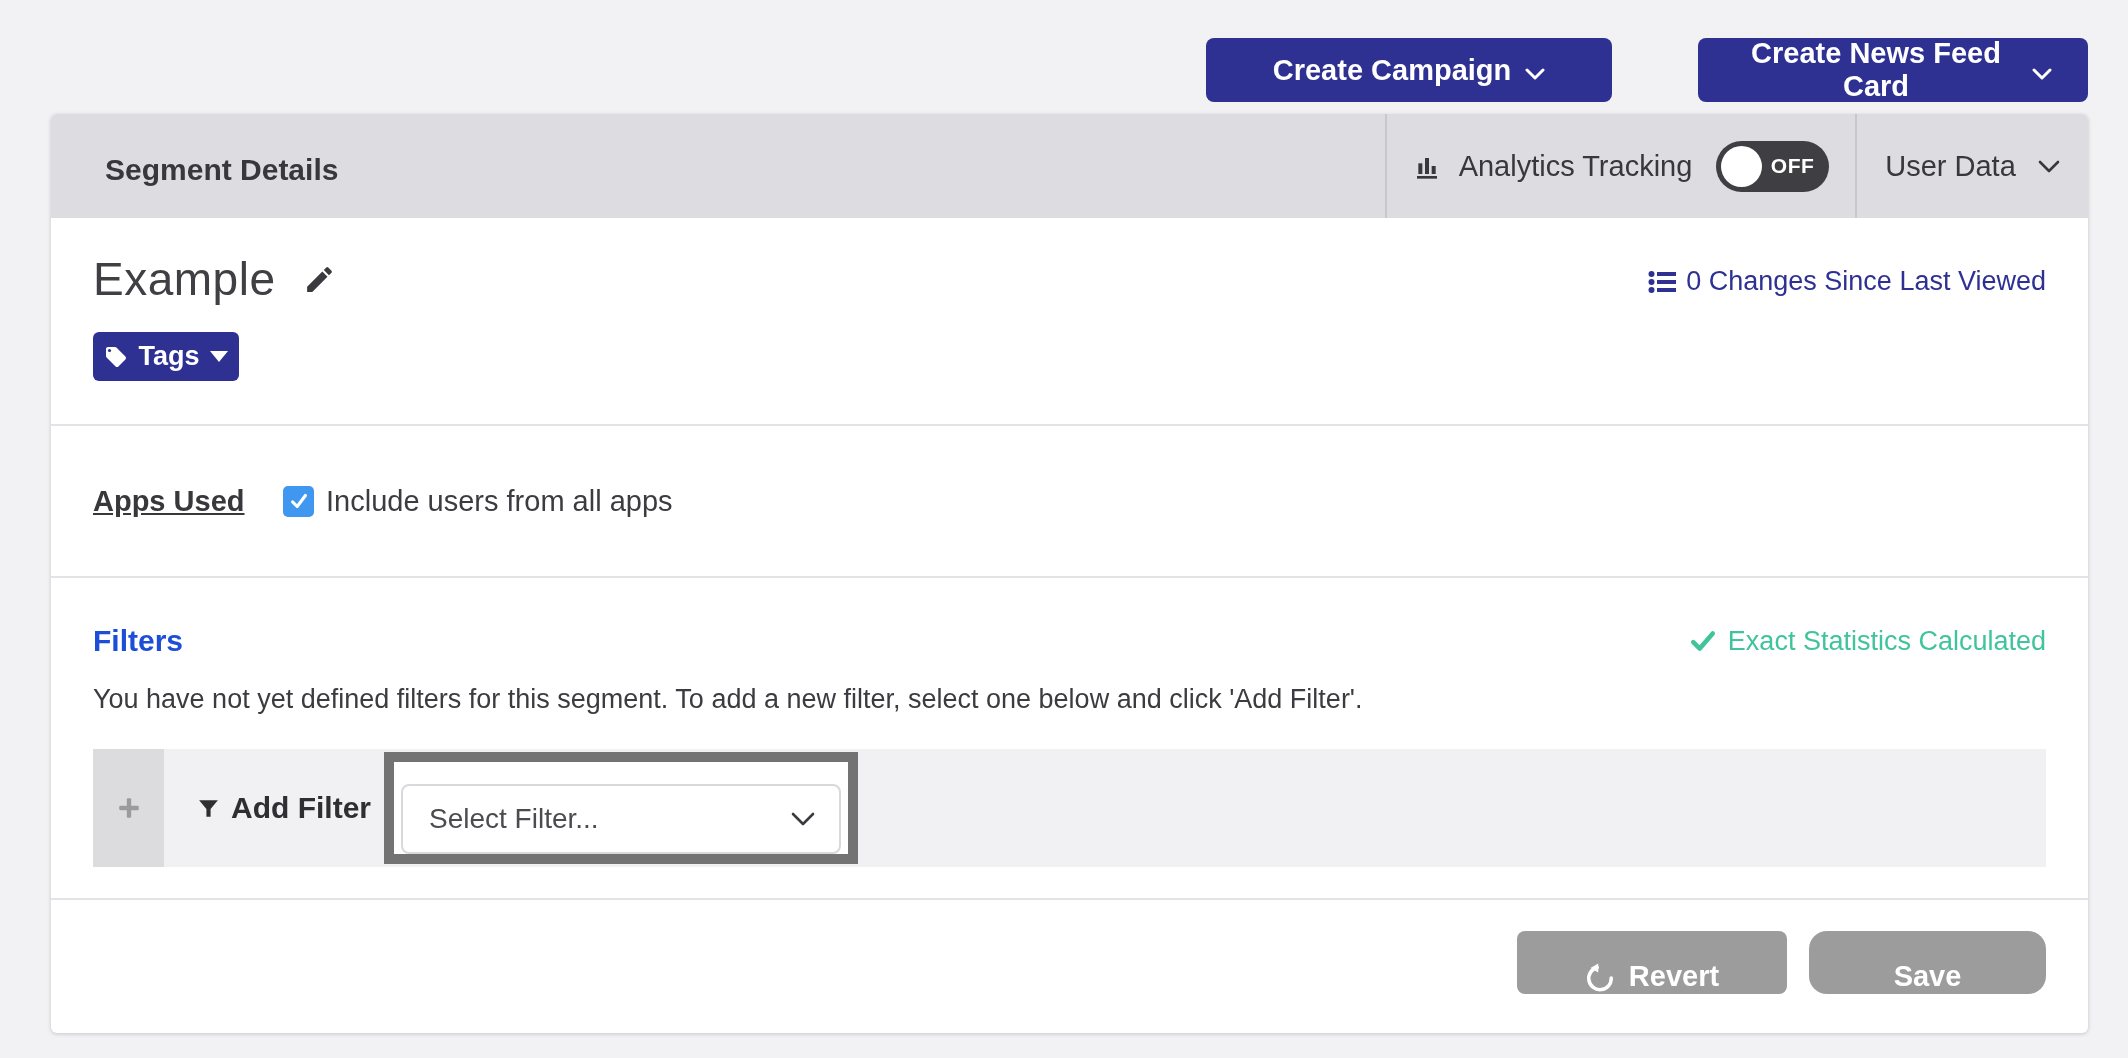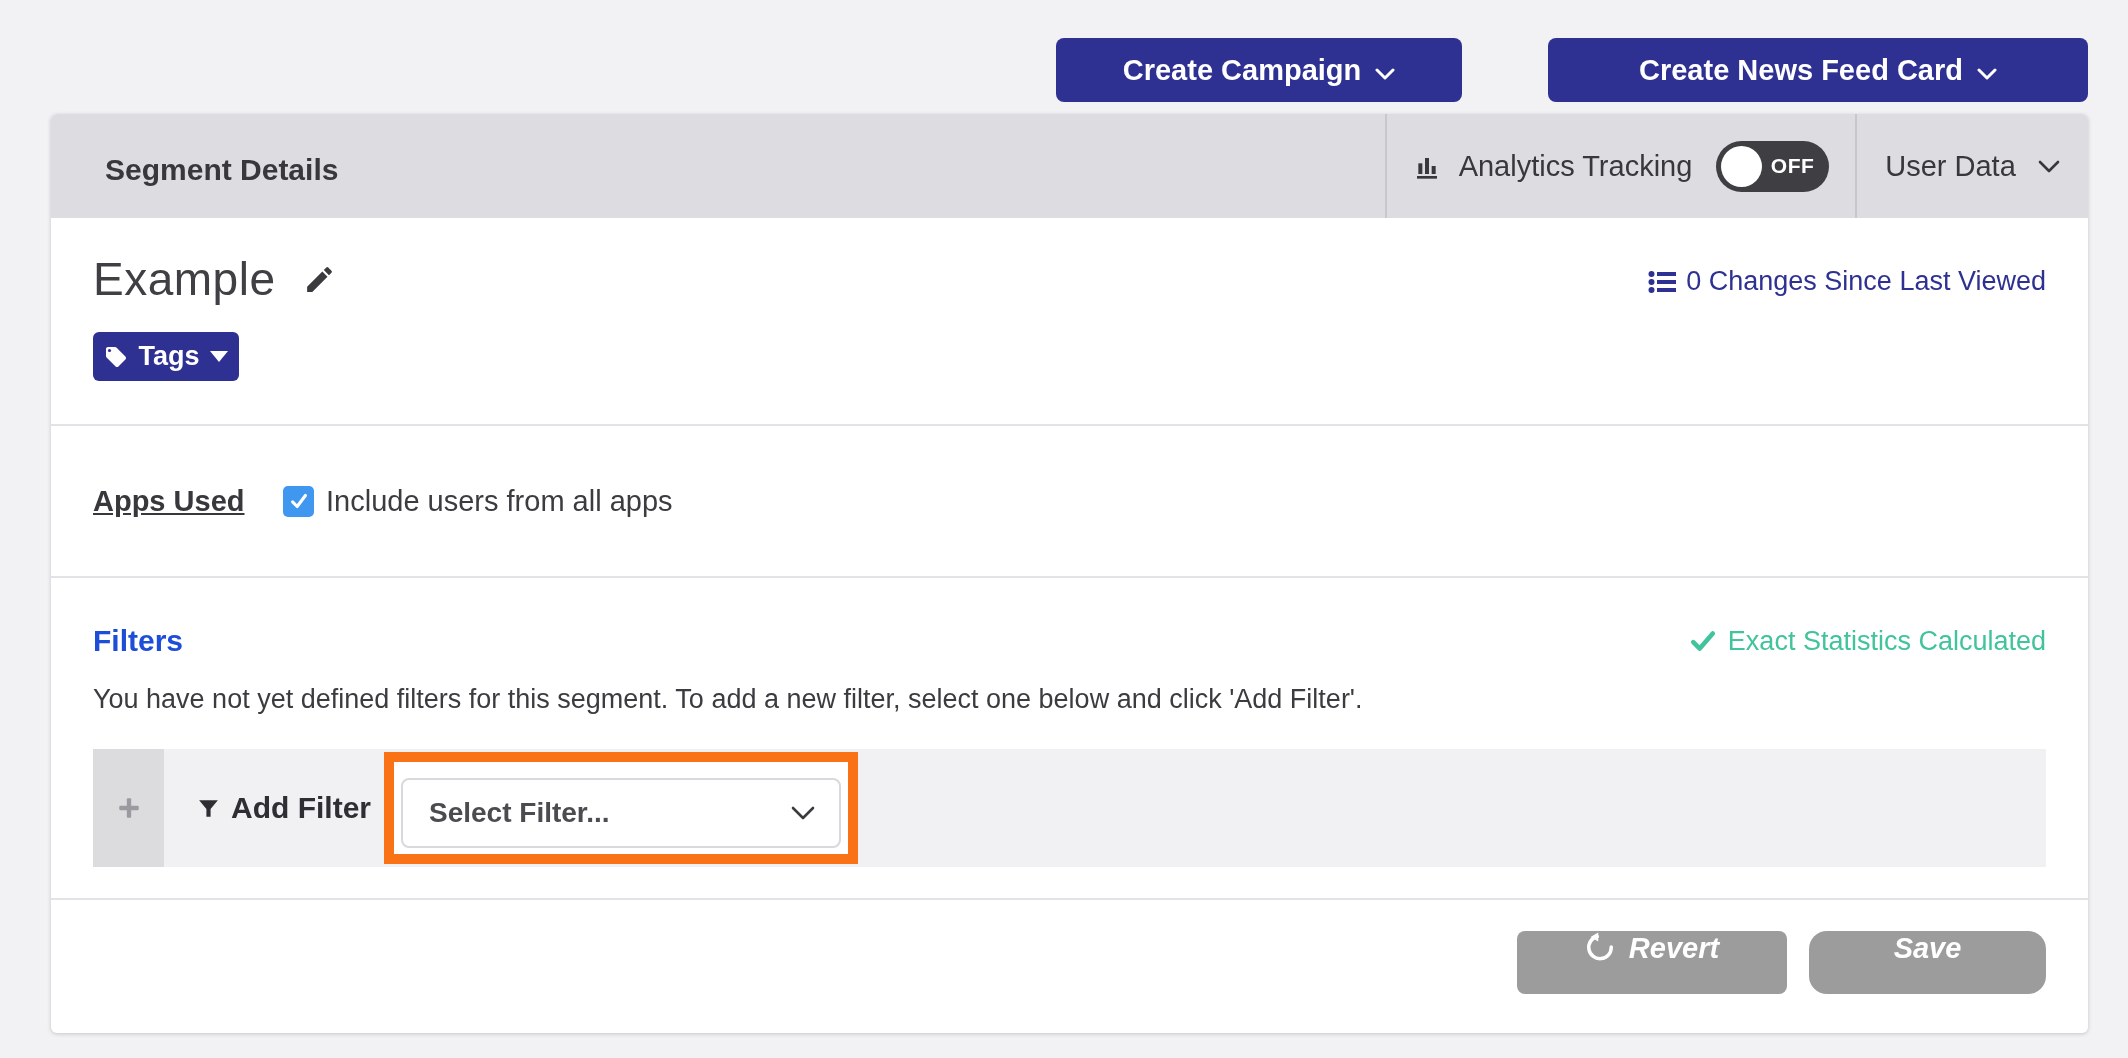--- a/index.html
+++ b/index.html
@@ -9,21 +9,21 @@
     font-family:"Liberation Sans","DejaVu Sans",sans-serif;color:#3b3b3f;overflow:hidden;
   }
   
   .topbar{position:absolute;top:38px;right:40px;display:flex;gap:86px;}
   .btn-primary{
     display:flex;align-items:center;justify-content:center;gap:14px;
     height:64px;background:#2e3192;color:#fff;border:none;border-radius:8px;
     font-family:inherit;font-size:29px;font-weight:700;cursor:pointer;padding:0 36px;
   }
   .btn-campaign{width:406px;}
-  .btn-newsfeed{width:540px;}
+  .btn-newsfeed{width:390px;}
   .chev{display:inline-block;}
   
   .card{
     position:absolute;left:51px;top:114px;width:2037px;height:919px;background:#fff;
     border-radius:6px;box-shadow:0 1px 4px rgba(0,0,0,.18);
   }
   .card-header{
     height:104px;background:#dcdce1;border-radius:6px 6px 0 0;
     display:flex;align-items:stretch;
   }
@@ -65,34 +65,34 @@
   
   .filters-section{height:320px;padding:46px 42px 0 42px;}
   .filters-head{display:flex;align-items:center;justify-content:space-between;}
   .filters-title{font-size:30px;font-weight:600;color:#1d4ed8;}
   .filters-status{display:flex;align-items:center;gap:12px;color:#41c39c;font-size:27px;}
   .filters-msg{margin-top:26px;font-size:27px;color:#3c3c40;}
   .filter-row{margin-top:34px;height:118px;background:#f1f1f3;display:flex;align-items:center;}
   .plus-col{width:71px;height:118px;background:#dcdcdf;display:flex;align-items:center;justify-content:center;cursor:pointer;flex:none;}
   .add-filter{display:flex;align-items:center;gap:10px;margin-left:32px;font-size:30px;font-weight:700;color:#2f2f33;}
   .pink-box{
-    margin-left:13px;width:474px;height:112px;background:#fff;border:10px solid #f97316;
-    padding:16px 7px 16px 7px;display:flex;align-items:flex-start;font-weight:bold;
+    margin-left:13px;width:474px;height:112px;background:#fff;border:10px solid #737373;
+    padding:22px 7px 16px 7px;display:flex;align-items:flex-start;
   }
   .select-filter{
     width:440px;height:70px;background:#fff;border:2px solid #d9d9dd;border-radius:8px;
     display:flex;align-items:center;justify-content:space-between;padding:0 24px 0 26px;
     font-size:28px;color:#4c4c50;cursor:pointer;
   }
   
   .card-footer{height:133px;display:flex;justify-content:flex-end;align-items:flex-start;gap:22px;padding:31px 42px 0 0;}
   .btn-disabled{
     height:63px;background:#9c9c9c;color:#fff;border:none;border-radius:8px;
-    display:flex;align-items:flex-start;justify-content:center;gap:14px;
-    font-family:inherit;font-size:29px;font-weight:600;cursor:pointer;font-style:italic;
+    display:flex;align-items:flex-end;justify-content:center;gap:14px;
+    font-family:inherit;font-size:29px;font-weight:600;cursor:pointer;
   }
   .btn-revert{width:270px;}
   .btn-save{width:237px;border-radius:18px;}
 </style>
 </head>
 <body>
 
 <div class="page">
 
   <div class="topbar">

